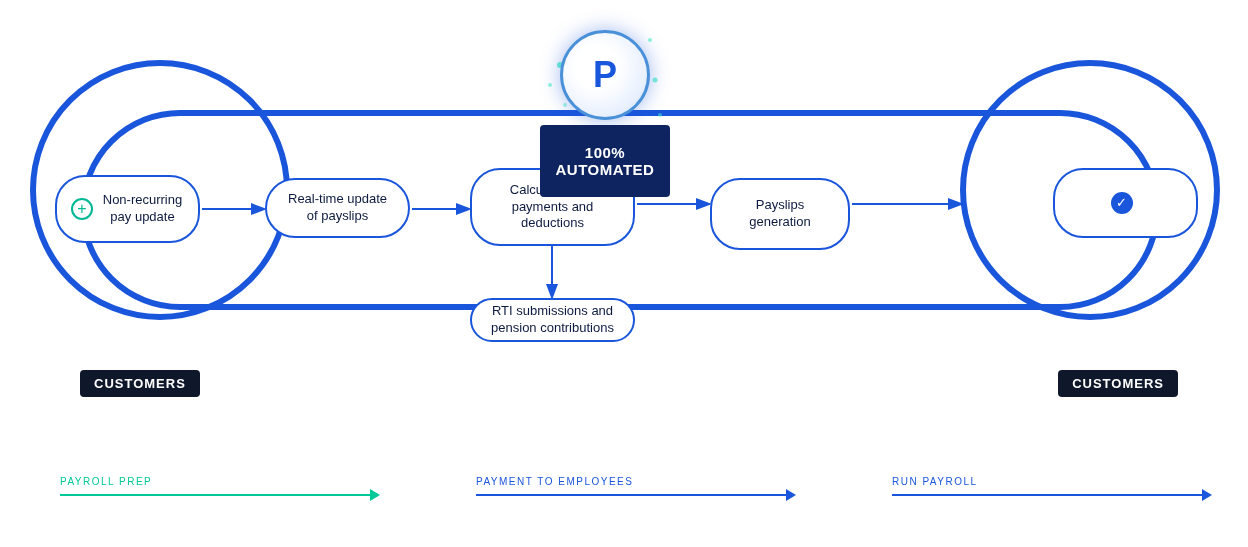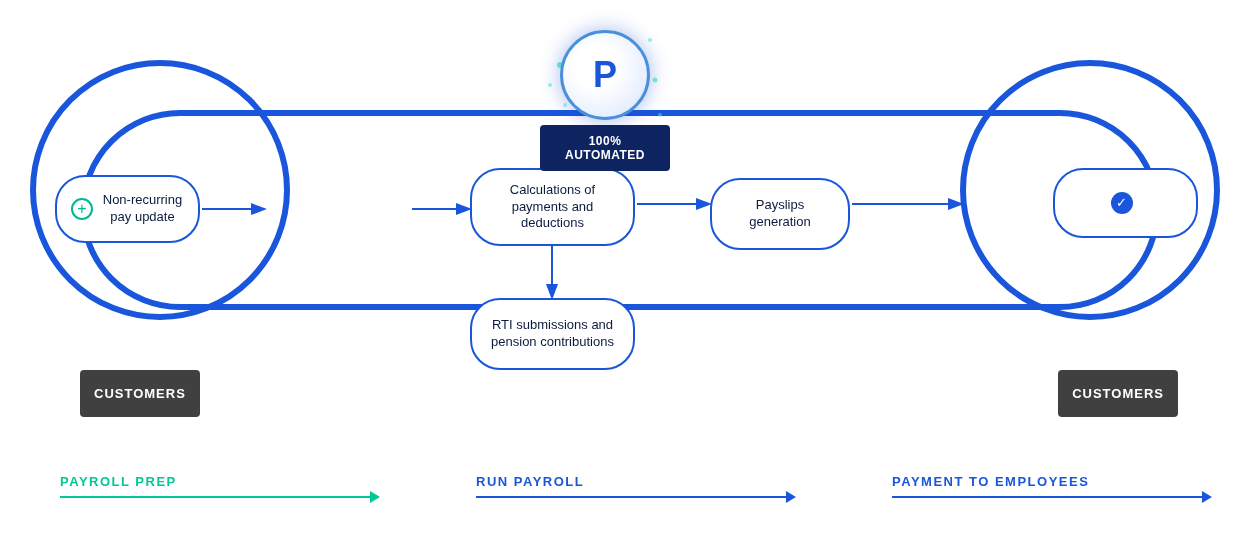--- a/index.html
+++ b/index.html
@@ -95,21 +95,21 @@
       width: 165px;
       height: 78px;
       border-color: #1a56db;
       border-width: 2px;
     }
 
     .node-4 {
       left: 470px;
       top: 278px;
       width: 165px;
-      height: 72px;
+      height: 44px;
       align-items: center;
     }
 
     .node-5 {
       left: 710px;
       top: 158px;
       width: 140px;
       height: 72px;
     }
 
@@ -175,37 +175,37 @@
     }
 
     
     .automated-badge {
       position: absolute;
       left: 540px;
       top: 105px;
       width: 130px;
       background: #0d2460;
       color: #fff;
-      font-size: 12px;
+      font-size: 15px;
       font-weight: 700;
       text-align: center;
-      padding: 9px 10px;
+      padding: 19px 10px;
       border-radius: 4px;
       z-index: 20;
       letter-spacing: 0.5px;
     }
 
     
     .customers-label {
       position: absolute;
-      background: #404040;
+      background: #0f172a;
       color: #fff;
       font-size: 13px;
       font-weight: 700;
-      padding: 16px 14px;
+      padding: 6px 14px;
       border-radius: 4px;
       z-index: 15;
       letter-spacing: 1px;
     }
 
     .customers-left {
       left: 80px;
       top: 350px;
     }
 
@@ -238,22 +238,22 @@
 
     .phase {
       flex: 1;
       display: flex;
       flex-direction: column;
       align-items: flex-start;
       padding-left: 60px;
     }
 
     .phase-title {
-      font-size: 13px;
-      font-weight: 700;
+      font-size: 10px;
+      font-weight: 400;
       letter-spacing: 1.5px;
       margin-bottom: 2px;
     }
 
     .phase-arrow {
       display: flex;
       align-items: center;
       width: 90%;
     }
 
@@ -342,20 +342,23 @@
 
   <div class="automated-badge">
     <span>100% AUTOMATED</span>
   </div>
 
   <div class="node node-1">
     <div class="node-icon">+</div>
     <span>Non-recurring pay update</span>
   </div>
 
+  <div class="node node-2">
+    <span>Real-time update of payslips</span>
+  </div>
 
   <div class="node node-3">
     <span>Calculations of payments and deductions</span>
   </div>
 
   <div class="node node-4">
     <span>RTI submissions and pension contributions</span>
   </div>
 
   <div class="node node-5">
@@ -379,29 +382,29 @@
 <div class="bottom-section">
 
   <div class="phase phase-prep">
     <span class="phase-title">PAYROLL PREP</span>
     <div class="phase-arrow">
       <div class="phase-arrow-line"></div>
       <div class="phase-arrow-head"></div>
     </div>
   </div>
 
+  <div class="phase phase-payment">
+    <span class="phase-title">PAYMENT TO EMPLOYEES</span>
+    <div class="phase-arrow">
+      <div class="phase-arrow-line"></div>
+      <div class="phase-arrow-head"></div>
+    </div>
+  </div>
+
   <div class="phase phase-run">
     <span class="phase-title">RUN PAYROLL</span>
     <div class="phase-arrow">
       <div class="phase-arrow-line"></div>
       <div class="phase-arrow-head"></div>
     </div>
   </div>
 
-  <div class="phase phase-payment">
-    <span class="phase-title">PAYMENT TO EMPLOYEES</span>
-    <div class="phase-arrow">
-      <div class="phase-arrow-line"></div>
-      <div class="phase-arrow-head"></div>
-    </div>
-  </div>
-
 </div>
 
 </body></html>

